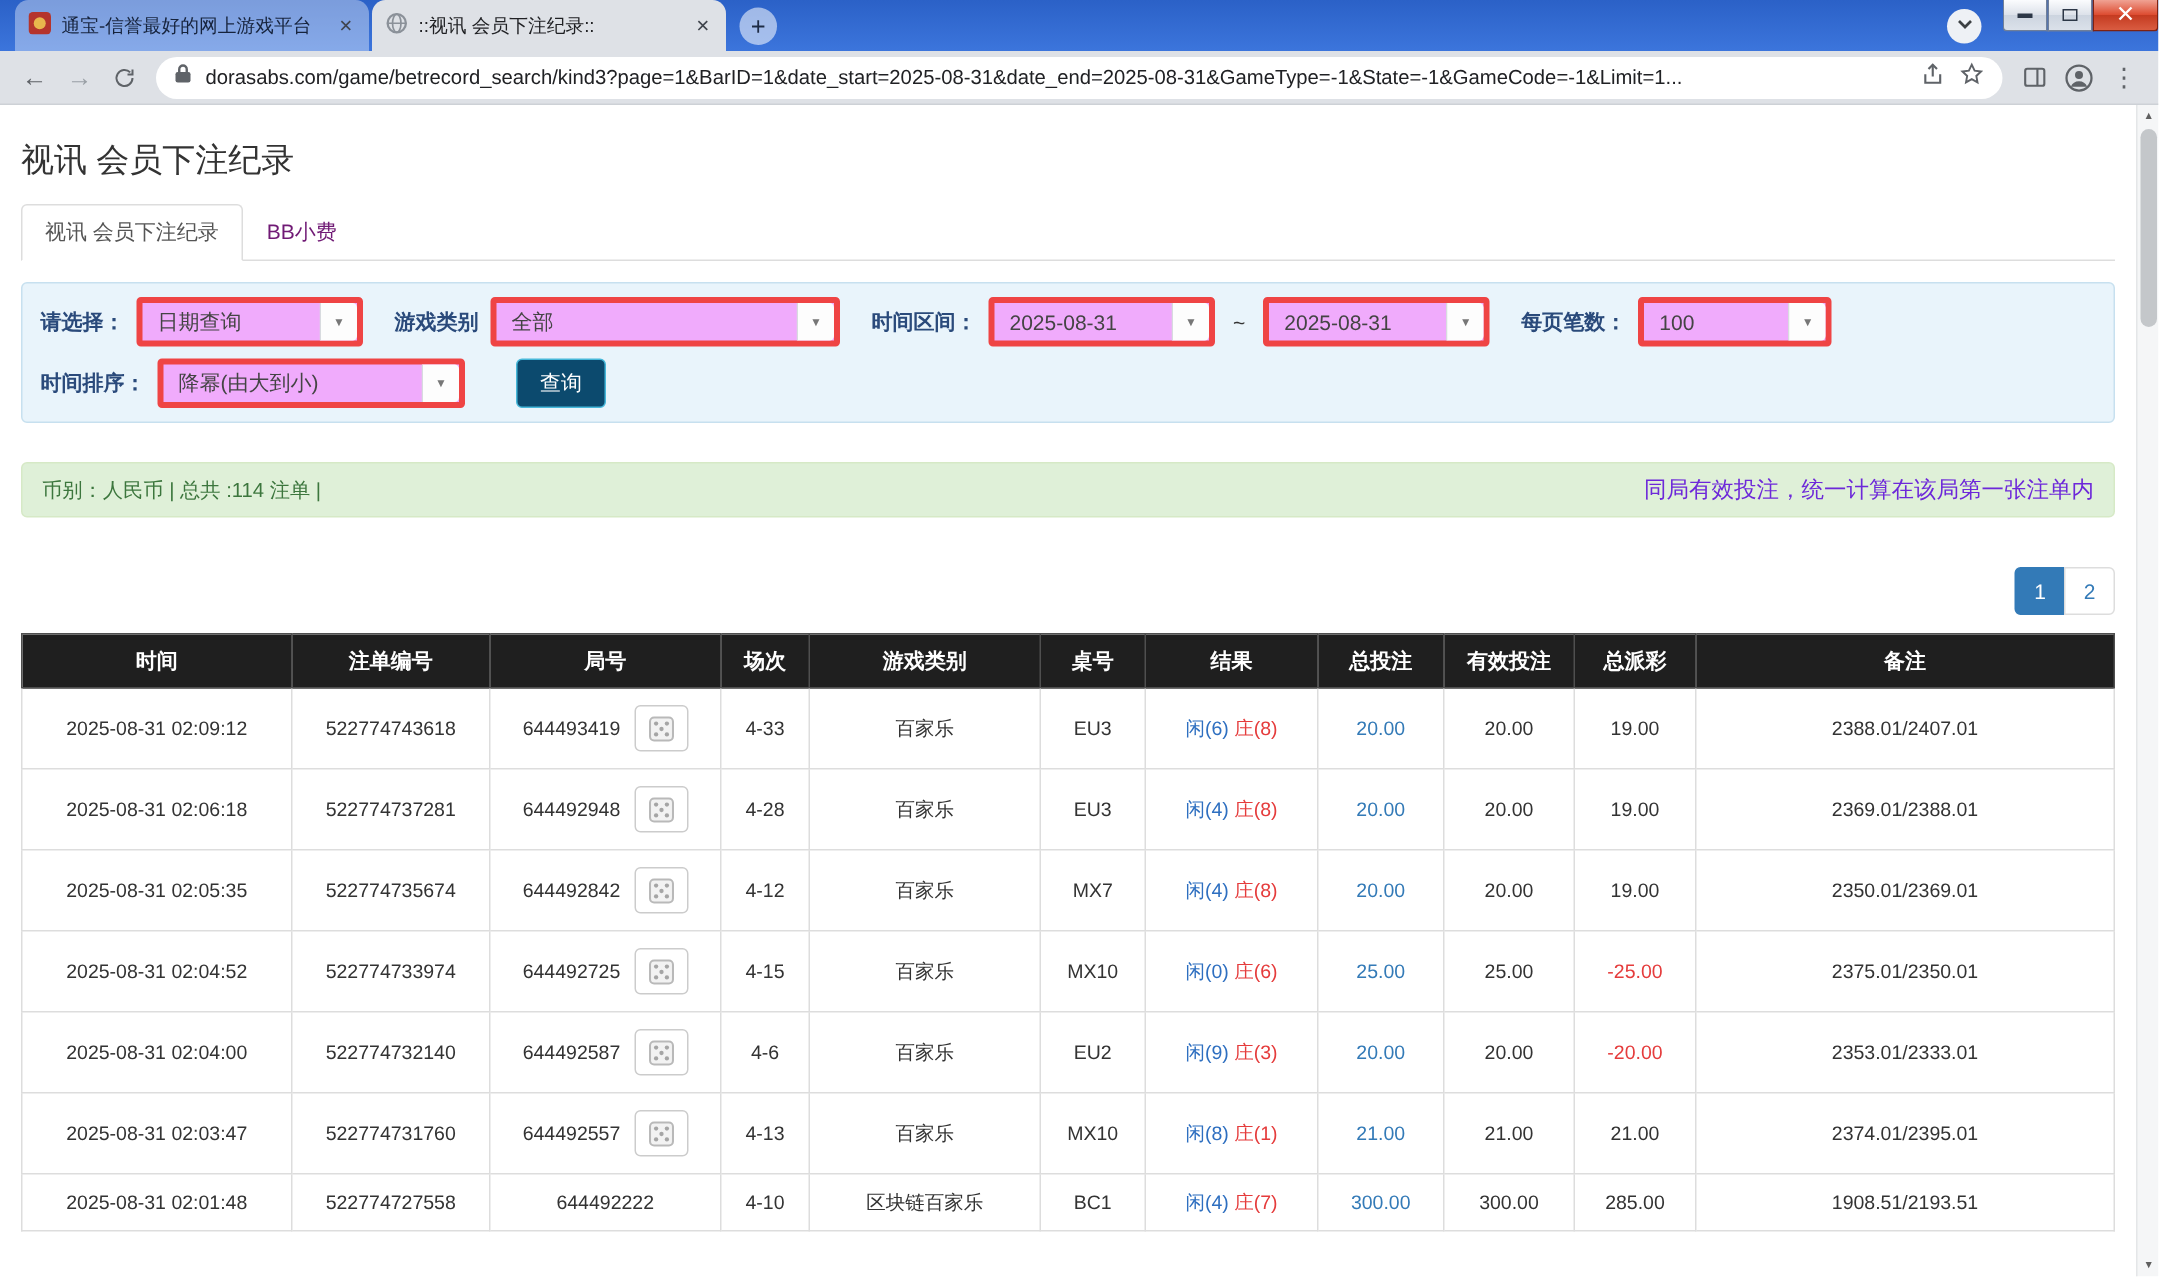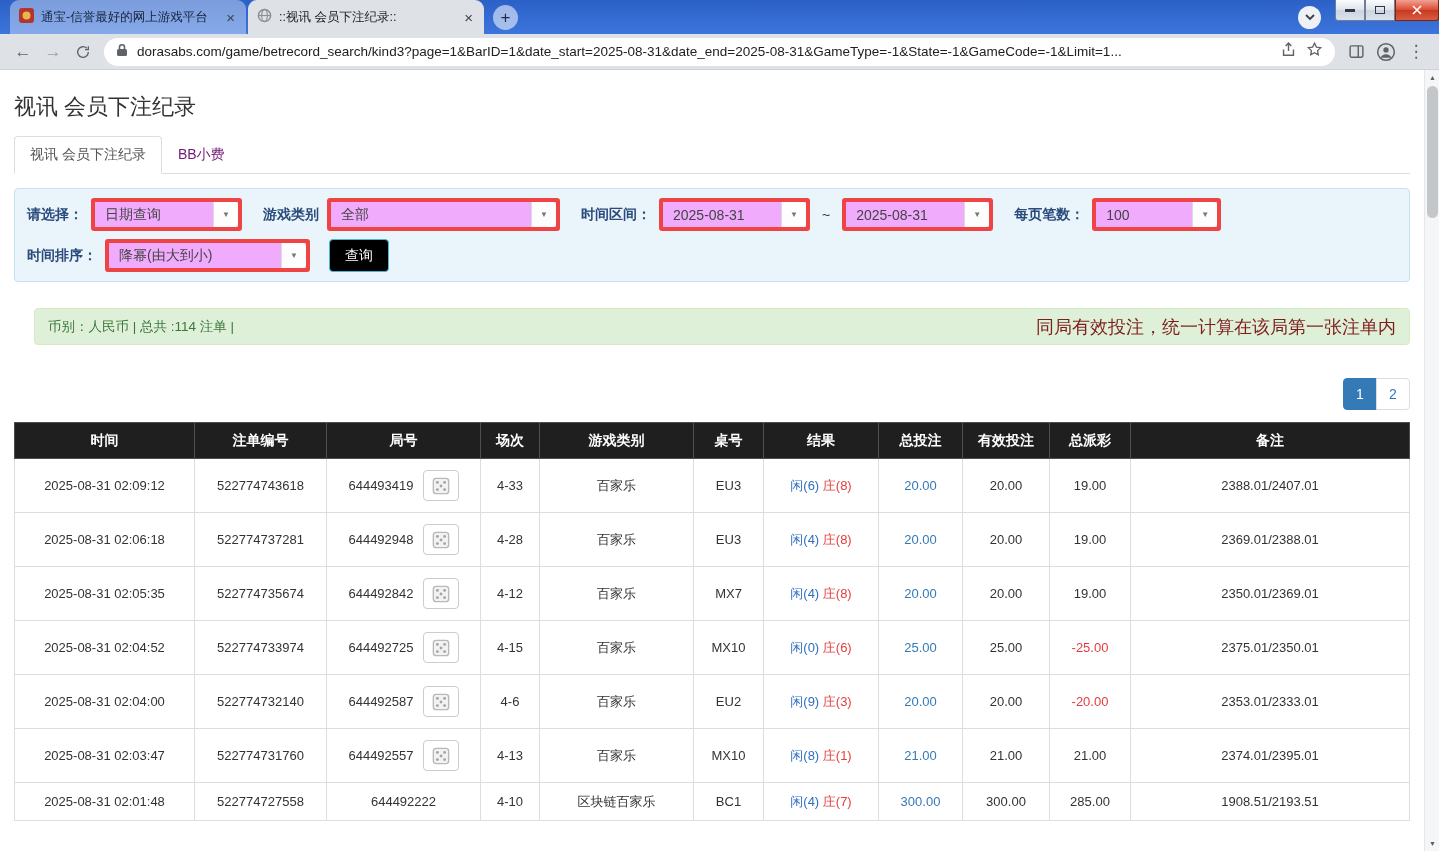--- a/index.html
+++ b/index.html
@@ -45,25 +45,25 @@
 
   .filter-panel{margin-top:14px;background:#e9f4fb;border:1px solid #c7e0ef;border-radius:4px;padding:9px 12px;display:flex;flex-direction:column;gap:8px;}
   .filter-row{display:flex;align-items:center;gap:8px;}
   .f-label{font-size:14px;font-weight:bold;color:#2a4a7b;white-space:nowrap;}
   .ml{margin-left:13px;}
   .combo{display:inline-flex;align-items:stretch;background:#f0abfc;border:4px solid #ef4444;border-radius:3px;height:33px;}
   .combo .c-text{display:flex;align-items:center;padding:0 10px;font-size:14px;color:#444;white-space:nowrap;}
   .combo .c-arrow{width:25px;border-left:1px solid #d8dbdf;display:flex;align-items:center;justify-content:center;color:#777;font-size:8px;background:#fdfdfd;border-radius:0 3px 3px 0;}
   .w-select{width:118px;}.w-game{width:200px;}.w-date{width:118px;}.w-size{width:96px;}.w-sort{width:172px;}
   .tilde{font-size:14px;color:#333;padding:0 4px;}
-  .btn-search{background:#000000;border:1px solid #46b8da;color:#fff;font-size:14px;padding:0 15px;height:33px;border-radius:4px;margin-left:11px;}
-
-  .summary-bar{margin-top:26px;background:#dff0d8;border:1px solid #d6e9c6;border-radius:4px;padding:0 13px;height:37px;display:flex;align-items:center;justify-content:space-between;margin-left:20px;}
+  .btn-search{background:#0c4a6e;border:1px solid #46b8da;color:#fff;font-size:14px;padding:0 15px;height:33px;border-radius:4px;margin-left:26px;}
+
+  .summary-bar{margin-top:26px;background:#dff0d8;border:1px solid #d6e9c6;border-radius:4px;padding:0 13px;height:37px;display:flex;align-items:center;justify-content:space-between;}
   .sum-left{font-size:13.5px;color:#3c763d;}
-  .sum-right{font-size:18px;color:#7f1d1d;}
+  .sum-right{font-size:15px;color:#6d28d9;}
 
   .pager{display:flex;justify-content:flex-end;margin-top:33px;}
   .page-btn{min-width:34px;height:32px;display:flex;align-items:center;justify-content:center;font-size:14px;border:1px solid #ddd;background:#fff;color:#337ab7;margin-left:-1px;cursor:default;}
   .page-btn.active{background:#337ab7;border-color:#337ab7;color:#fff;border-radius:4px 0 0 4px;}
   .page-btn.last{border-radius:0 4px 4px 0;}
 
   .bet-table{width:100%;border-collapse:collapse;table-layout:fixed;margin-top:12px;}
   .bet-table th{background:#1f1f1f;color:#fff;font-size:14px;font-weight:bold;height:36px;border:1px solid #4f4f4f;text-align:center;}
   .bet-table td{border:1px solid #ddd;font-size:13px;color:#333;text-align:center;vertical-align:middle;padding:0 4px;overflow:hidden;white-space:nowrap;}
   tr.tall td{height:54px;}

